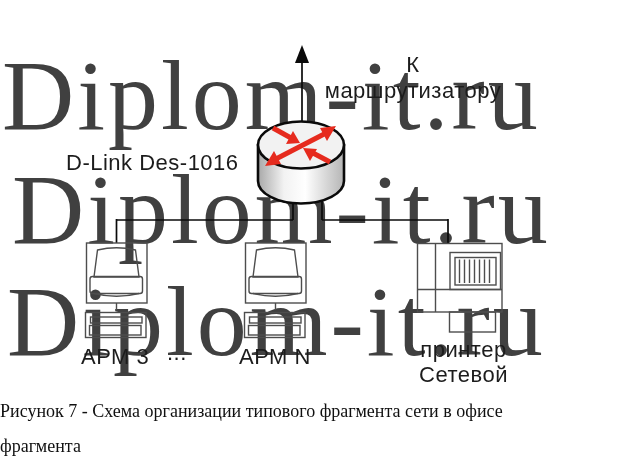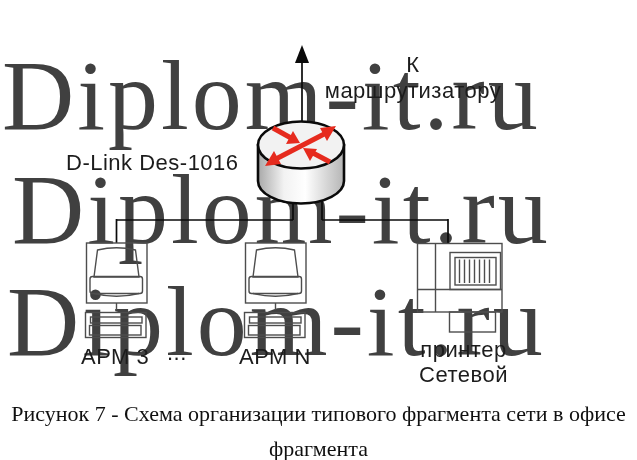--- a/index.html
+++ b/index.html
@@ -13,23 +13,23 @@
     font-size:100px;line-height:100px;letter-spacing:3px;
     color:#404040;white-space:nowrap;user-select:none;text-align:right;
   }
   #diagram-svg{position:absolute;left:0;top:0;z-index:1;}
   .lbl{
     position:absolute;z-index:2;color:#1c1c1c;
     font-size:22px;line-height:26px;letter-spacing:0.5px;white-space:nowrap;text-align:center;
   }
   .lbl-center{text-align:center;}
   .caption{
-    position:absolute;left:0;right:0;z-index:2;text-align:center;
+    position:absolute;left:0;right:0;z-index:2;
     font-family:"Liberation Serif","DejaVu Serif",serif;
-    font-size:22px;color:#101010;
+    font-size:18px;color:#101010;
   }
 </style>
 </head>
 <body>
 
 <div class="watermark" style="left:2px;top:46px">Diplom-it.ru</div>
 <div class="watermark" style="left:12px;top:160px">Diplom-it.ru</div>
 <div class="watermark" style="left:7px;top:272px">Diplom-it.ru</div>
 
 <svg id="diagram-svg" width="637" height="460" viewBox="0 0 637 460">

